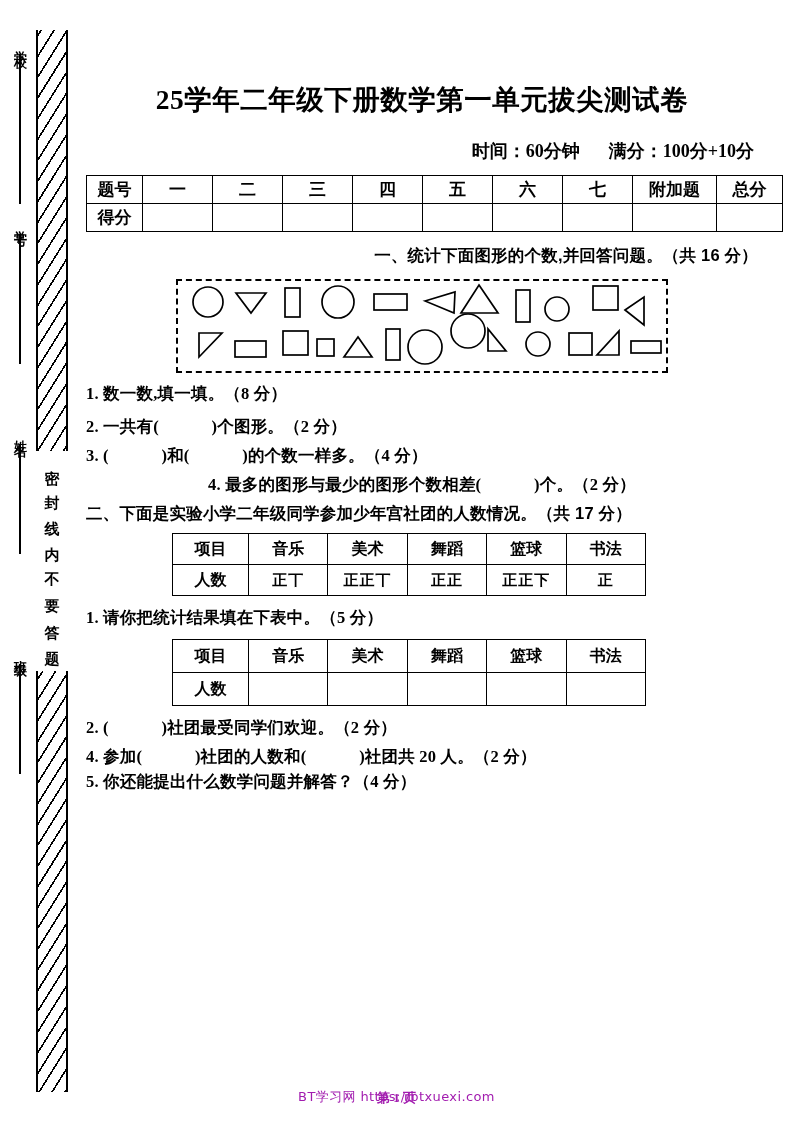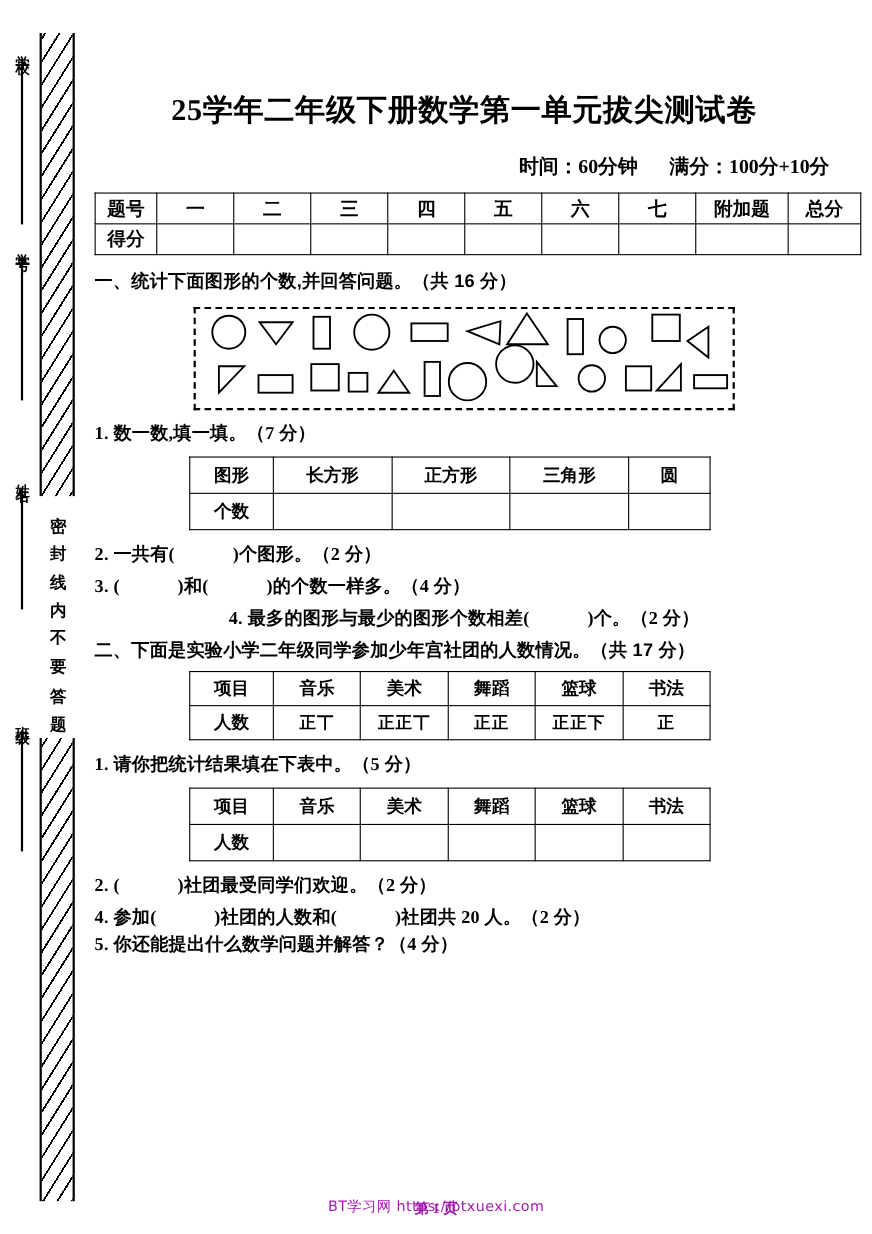--- a/index.html
+++ b/index.html
@@ -253,21 +253,21 @@
       <td></td>
       <td></td>
       <td></td>
       <td></td>
       <td></td>
       <td></td>
     </tr>
   </tbody>
     </table>
 
-  <div class="sec-head" style="margin-top:13px;">一、统计下面图形的个数,并回答问题。（共 16 分）</div>
+  <div class="sec-head" style="margin-top:13px;text-align:right;">一、统计下面图形的个数,并回答问题。（共 16 分）</div>
 
   <div id="shapes-box">
     <svg width="488" height="90" viewBox="0 0 488 90">
       <g fill="none" stroke="#000" stroke-width="1.7">
 
         <circle cx="30" cy="21" r="15"></circle>
         <polygon points="58,12 88,12 73,32"></polygon>
         <rect x="107" y="7" width="15" height="29"></rect>
         <circle cx="160" cy="21" r="16"></circle>
         <rect x="196" y="13" width="33" height="16"></rect>
@@ -290,41 +290,23 @@
         <circle cx="360" cy="63" r="12"></circle>
         <rect x="391" y="52" width="23" height="22"></rect>
         <polygon points="441,50 441,74 419,74"></polygon>
         <rect x="453" y="60" width="30" height="12"></rect>
       </g>
     </svg>
   </div>
 
   <div class="q-line" style="margin-top:10px;">
     <span class="q-num">1.</span>
-    <span>数一数,填一填。（7 分）</span>
-  </div>
-
-  <table class="grid" id="count-table">
-    <tbody>
-        <tr>
-      <td class="c0">图形</td>
-      <td>长方形</td>
-      <td>正方形</td>
-      <td>三角形</td>
-      <td style="width:74px;">圆</td>
-    </tr>
-    <tr>
-      <td>个数</td>
-      <td></td>
-      <td></td>
-      <td></td>
-      <td></td>
-    </tr>
-  </tbody>
-    </table>
+    <span>数一数,填一填。（8 分）</span>
+  </div>
+
 
   <div class="q-line" style="margin-top:11px;">
     <span class="q-num">2.</span>
     <span>一共有(</span>
     <span class="blankp"></span>
     <span>)个图形。（2 分）</span>
   </div>
 
   <div class="q-line" style="margin-top:7px;">
     <span class="q-num">3.</span>

